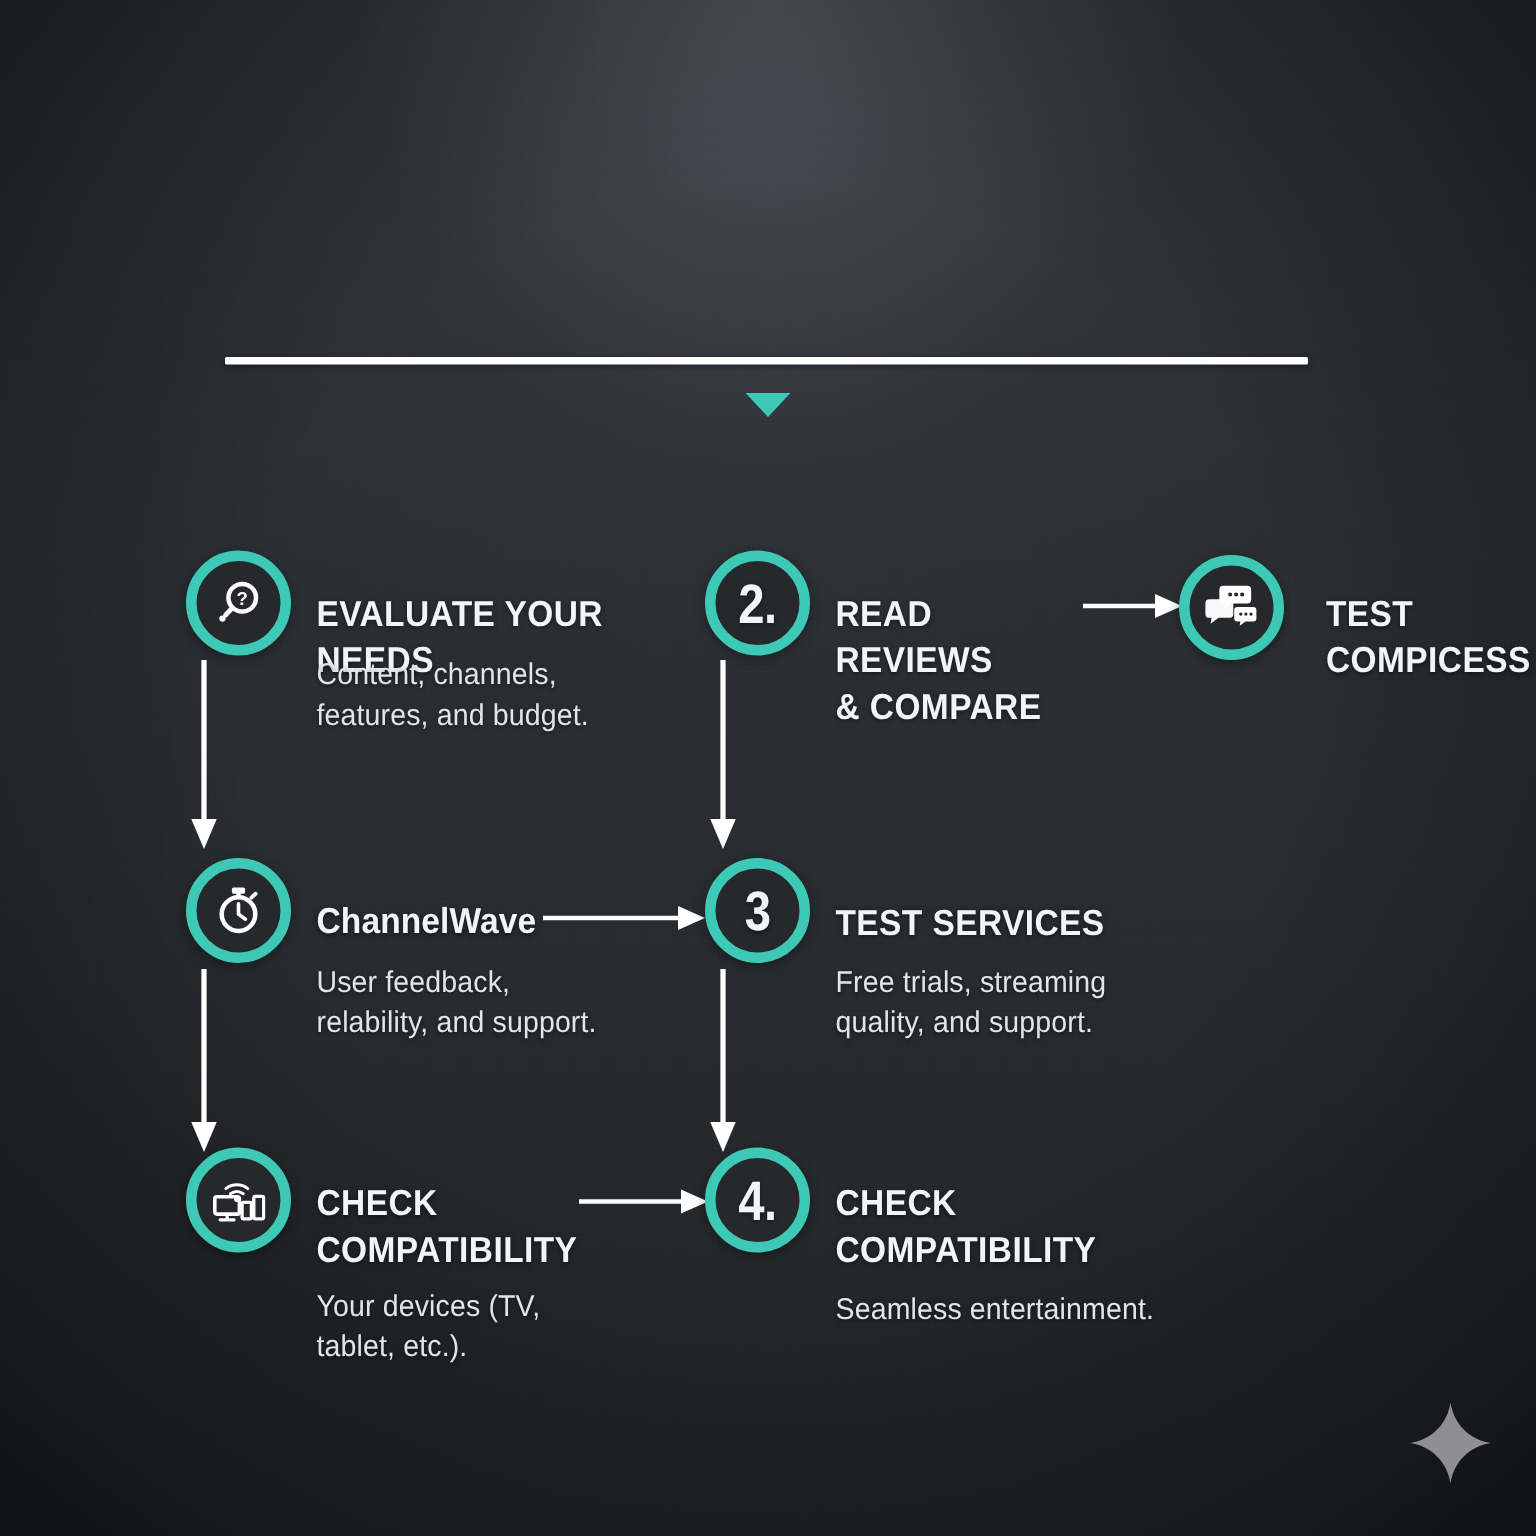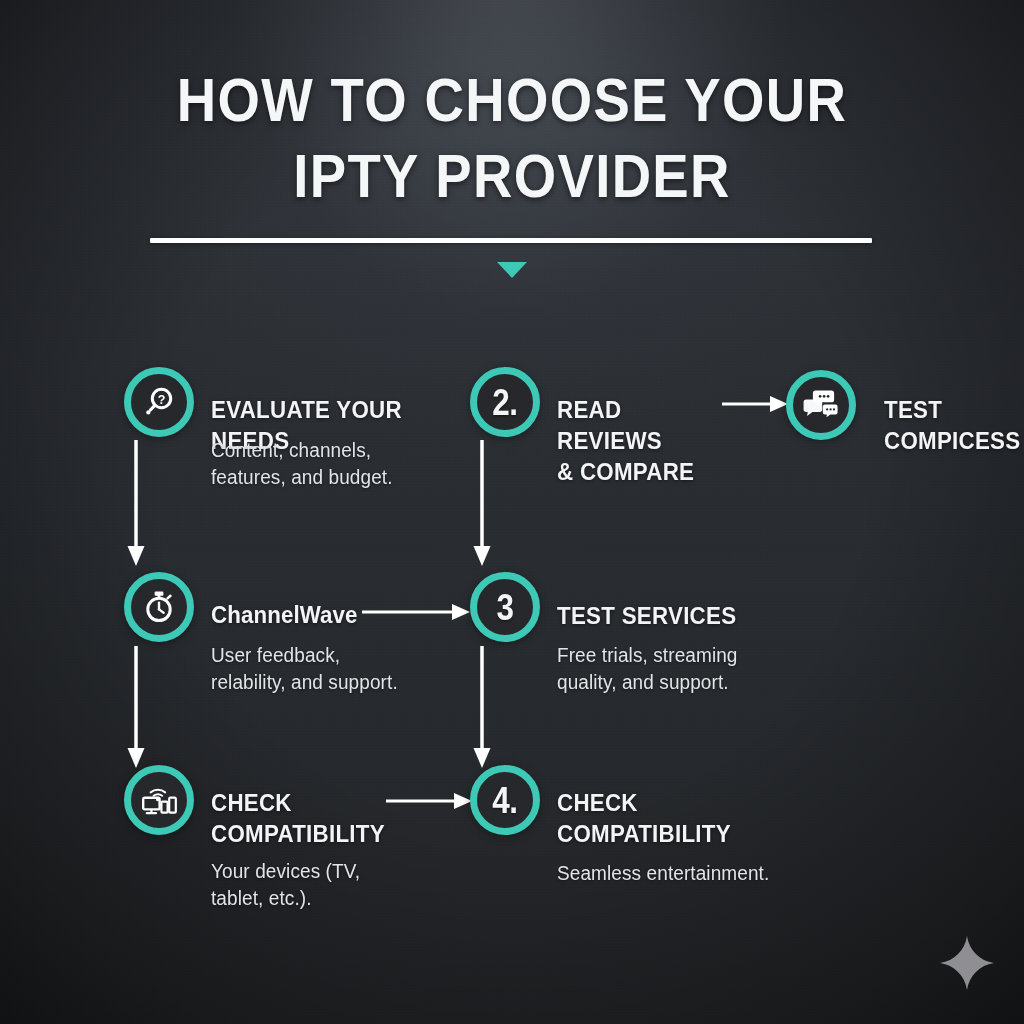--- a/index.html
+++ b/index.html
@@ -150,24 +150,20 @@
 </style>
 </head>
 <body>
 
 <div id="canvas">
 
   <div class="bg-base"></div>
   <div class="bg-noise"></div>
   <div class="bg-vignette"></div>
 
-  <div class="title-wrap">
-    <span class="title-line">HOW TO CHOOSE YOUR</span>
-    <span class="title-line">IPTY PROVIDER</span>
-  </div>
   <div class="title-rule"></div>
   <div class="title-caret"></div>
 
   <div class="conn" style="left:124px; top:440px;">
     <svg width="24" height="130" viewBox="0 0 24 130">
       <line x1="12" y1="0" x2="12" y2="112" stroke="#ffffff" stroke-width="3.5"></line>
       <polygon points="12,126 3.5,106 20.5,106" fill="#ffffff"></polygon>
     </svg>
   </div>
   <div class="conn" style="left:124px; top:646px;">

